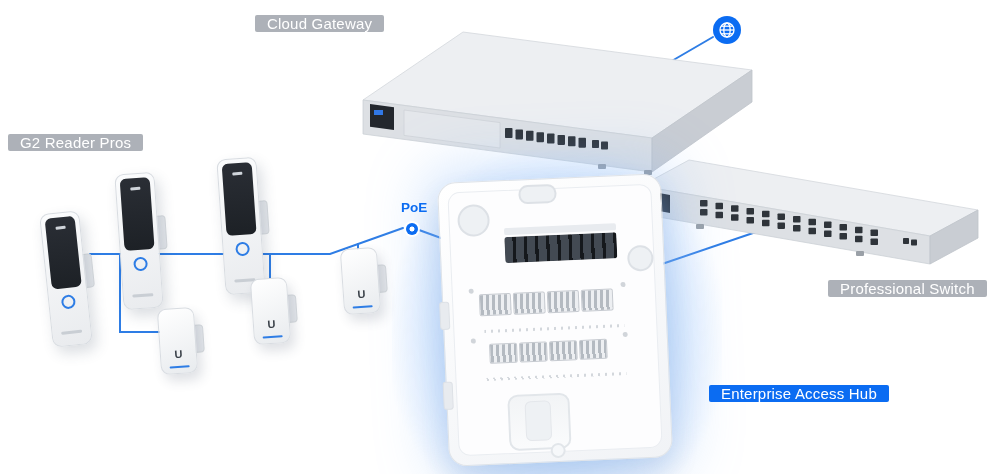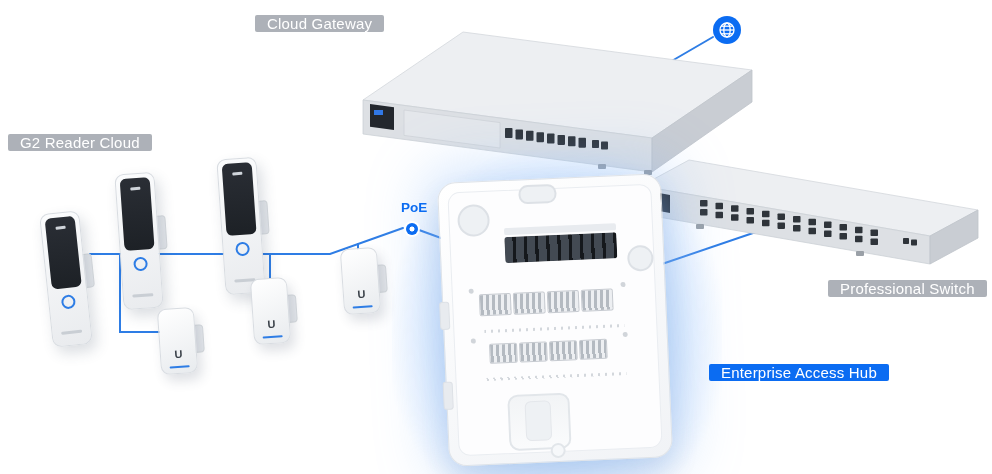--- a/index.html
+++ b/index.html
@@ -244,17 +244,17 @@
       <path d="M2,9 H16"></path>
       <path d="M3.3,5.2 H14.7"></path>
       <path d="M3.3,12.8 H14.7"></path>
     </svg>
   </div>
 
   <div class="poe-dot"></div>
   <div class="poe-label">PoE</div>
 
   <div class="badge" style="left:255px;top:15px;">Cloud Gateway</div>
-  <div class="badge" style="left:8px;top:134px;">G2 Reader Cloud</div>
+  <div class="badge" style="left:8px;top:134px;">G2 Reader Pros</div>
   <div class="badge" style="left:828px;top:280px;">Professional Switch</div>
-  <div class="badge badge--blue" style="left:709px;top:364px;">Enterprise Access Hub</div>
+  <div class="badge badge--blue" style="left:709px;top:385px;">Enterprise Access Hub</div>
 
 </div>
 
 </body></html>

